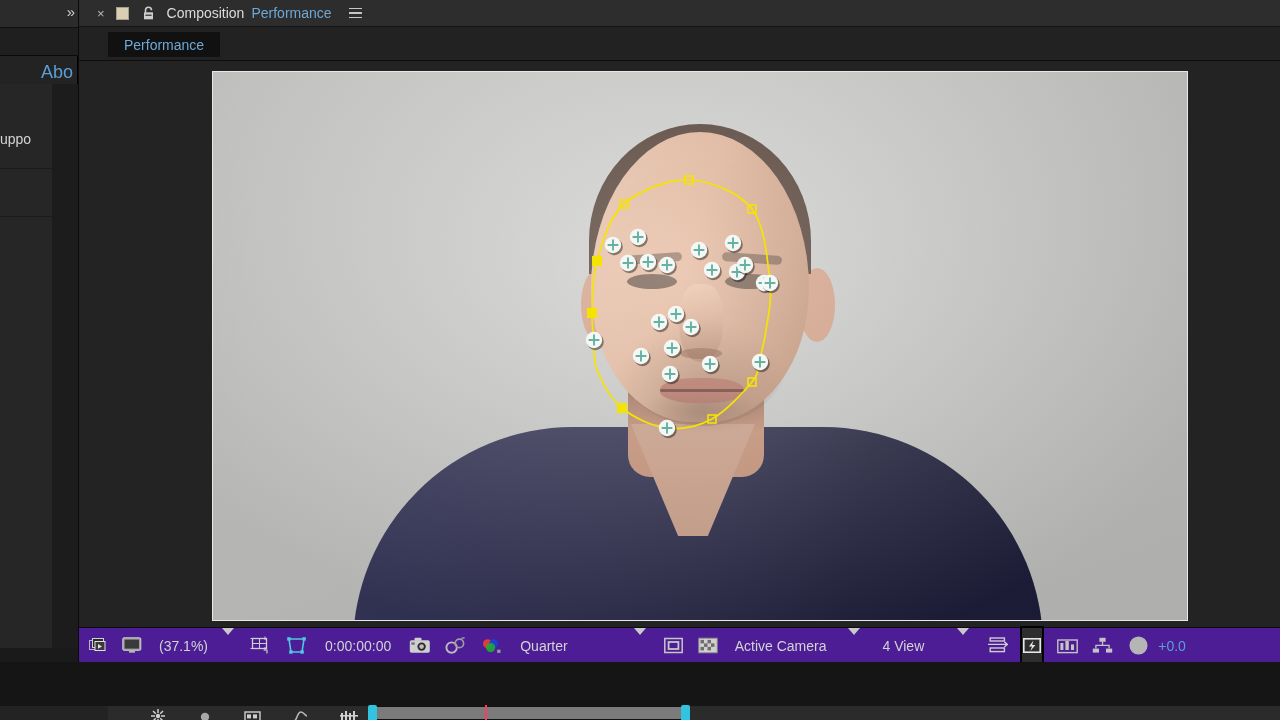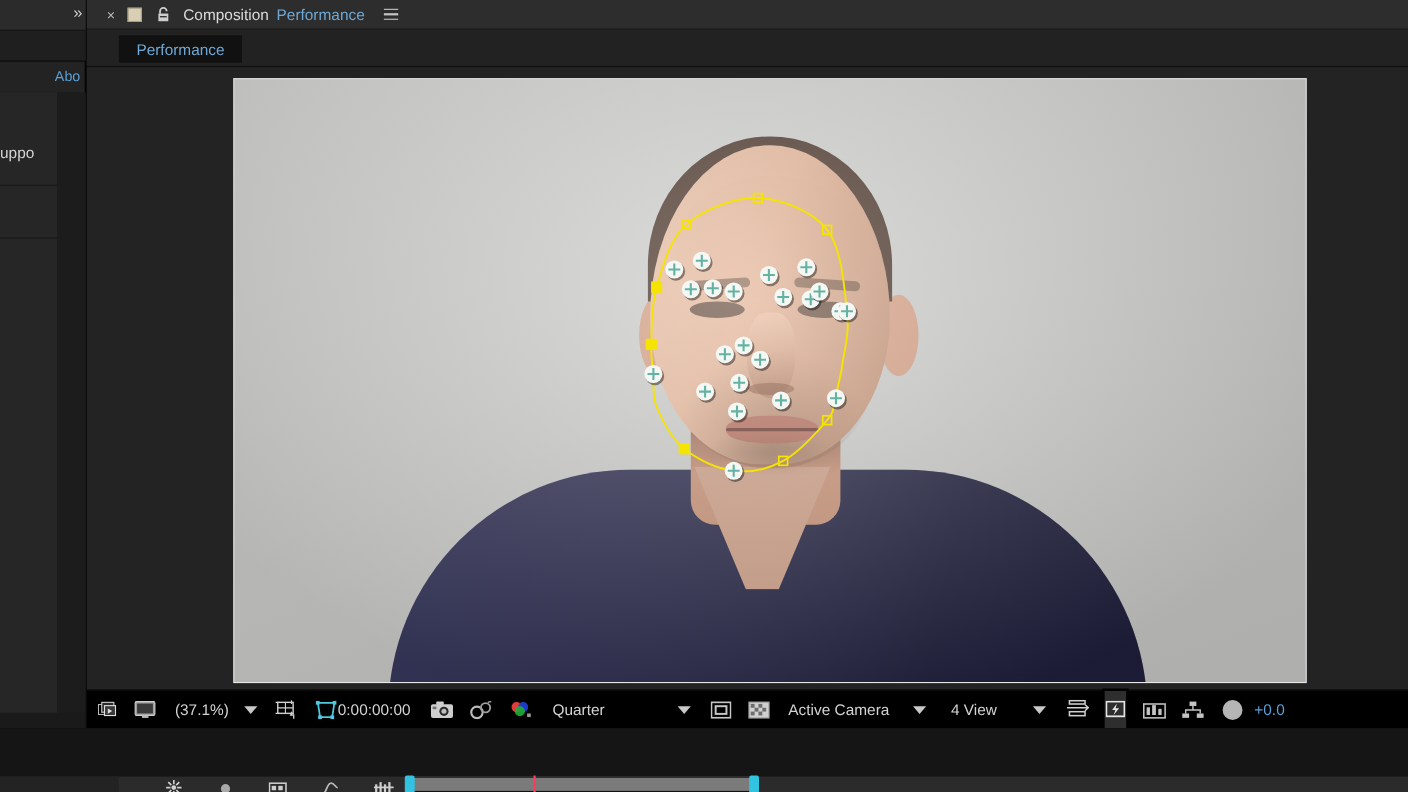--- a/index.html
+++ b/index.html
@@ -23,21 +23,21 @@
   .rail-chevrons {
     position: absolute; right: 5px; top: 3px;
     color: #cfcfcf; font-size: 15px; line-height: 18px; letter-spacing: -2px;
   }
   .rail-tabstrip {
     position: absolute; left: 0; top: 28px; width: 78px; height: 28px;
     background: #1f1f1f; border-bottom: 1px solid #0a0a0a;
   }
   .rail-tab-label {
     position: absolute; right: 4px; top: 62px;
-    color: #5b9fd6; font-size: 13px;
+    color: #5b9fd6; font-size: 18px;
   }
   .rail-body {
     position: absolute; left: 0; top: 84px; width: 52px; height: 564px;
     background: #262626;
   }
   .rail-body-2 {
     position: absolute; left: 52px; top: 84px; width: 26px; height: 564px;
     background: #1c1c1c;
   }
   .rail-item-label {
@@ -200,22 +200,22 @@
     border-radius: 50%;
     background: radial-gradient(ellipse, rgba(90,62,45,0.22), rgba(90,62,45,0) 70%);
   }
 
   
   .overlay { position: absolute; inset: 0; }
 
   
   .comp-toolbar {
     position: absolute; left: 0; top: 627px; width: 1201px; height: 35px;
-    background: #000000; border-top: 1px solid #0c0c0c;
-    display: flex; align-items: center;
+    background: #4c1d95; border-top: 1px solid #0c0c0c;
+    display: flex; align-items: flex-start;
   }
   .tb { display: flex; align-items: center; height: 35px; }
   .tb-txt { color: #d3d3d3; font-size: 14px; white-space: nowrap; }
   .tb-blue { color: #5b9fd6; font-size: 14px; }
   .caret {
     width: 0; height: 0; border-left: 6px solid transparent;
     border-right: 6px solid transparent; border-top: 7px solid #c9c9c9;
   }
   .ic { display: inline-flex; align-items: center; justify-content: center; }
   .sel-box { outline: 2px solid #000; background: #2e2e2e; padding: 1px; }
@@ -500,21 +500,21 @@
       <span class="tb ic" style="margin-left:15px">
         <svg width="21" height="19" viewBox="0 0 21 19">
           <path d="M3 3 L18 3 L16 16 L5 16 Z" fill="none" stroke="#4fc8e0" stroke-width="1.6"></path>
           <rect x="1.2" y="1.2" width="3.4" height="3.4" fill="#4fc8e0"></rect>
           <rect x="16.4" y="1.2" width="3.4" height="3.4" fill="#4fc8e0"></rect>
           <rect x="3.2" y="14.3" width="3.4" height="3.4" fill="#4fc8e0"></rect>
           <rect x="14.4" y="14.3" width="3.4" height="3.4" fill="#4fc8e0"></rect>
         </svg>
       </span>
 
-      <span class="tb tb-txt" style="">0:00:00:00</span>
+      <span class="tb tb-txt" style="margin-left:18px">0:00:00:00</span>
 
       <span class="tb ic" style="margin-left:18px">
         <svg width="22" height="17" viewBox="0 0 22 17">
           <rect x="0.8" y="3.3" width="20" height="12.4" rx="1.8" fill="#cfcfcf"></rect>
           <rect x="5.5" y="0.8" width="7" height="3" rx="1" fill="#cfcfcf"></rect>
           <circle cx="12.6" cy="9.6" r="4.2" fill="#2a2a2a"></circle>
           <circle cx="12.6" cy="9.6" r="2.3" fill="#bdbdbd"></circle>
           <rect x="2.3" y="5.4" width="3.4" height="2.3" fill="#6f6f6f"></rect>
         </svg>
       </span>

